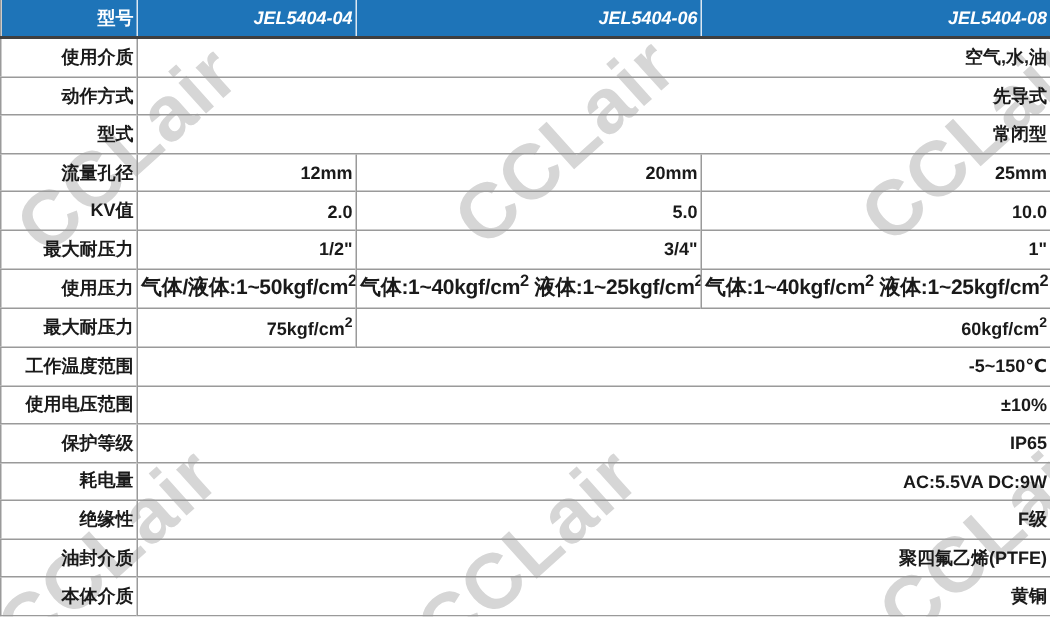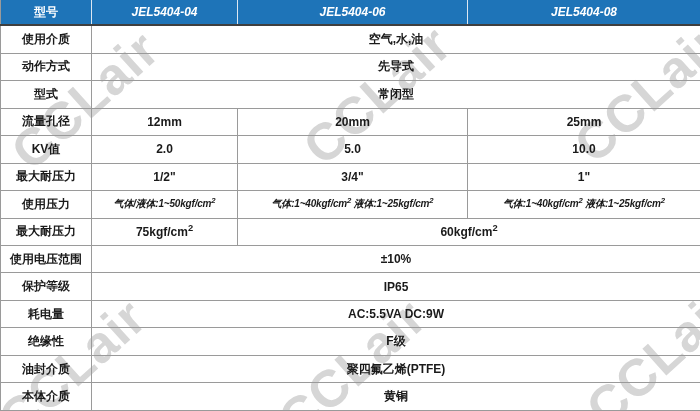--- a/index.html
+++ b/index.html
@@ -36,42 +36,42 @@
   table.spec {
     position: relative; z-index: 1;
     width: 700px; height: 411px;
     border-collapse: collapse;
     table-layout: fixed;
     border: 1px solid var(--c-border, #9a9a9a);
     border-top: none;
   }
   table.spec th, table.spec td {
     padding: 0 2px;
-    text-align: center;
+    text-align: right;
     vertical-align: middle;
     font-size: 12px;
     font-weight: bold;
     color: var(--c-text, #1a1a1a);
     background: transparent;
     overflow: hidden;
     white-space: nowrap;
   }
   
   tr.head th {
     background: var(--c-header-bg, #1e74b8);
     color: var(--c-header-text, #ffffff);
     height: 24px;
     border-bottom: 2px solid var(--c-header-underline, #3f3f3f);
   }
   tr.head th + th { border-left: 1px solid #dce7f2; font-style: italic; }
   
   tr.r th.lbl, tr.r td { border-top: 1px solid var(--c-border, #9a9a9a); }
   tr.r:first-of-type th.lbl, tr.r:first-of-type td { border-top: none; }
   td.vline { border-left: 1px solid var(--c-border, #9a9a9a); }
-  tr.small td { font-size: 10px; letter-spacing: -0.2px; font-style: italic; }
+  tr.small td { font-size: 14px; letter-spacing: -0.2px; }
   sup { font-size: 0.78em; vertical-align: super; line-height: 0; }
 </style>
 </head>
 <body>
 
 <div class="stage">
 
   <div class="wm-layer">
     <div class="wm p1">CCLair</div>
     <div class="wm p2">CCLair</div>
@@ -139,20 +139,24 @@
       <td class="vline"><span>气体:1~40kgf/cm</span><sup>2</sup><span> 液体:1~25kgf/cm</span><sup>2</sup></td>
       <td class="vline"><span>气体:1~40kgf/cm</span><sup>2</sup><span> 液体:1~25kgf/cm</span><sup>2</sup></td>
     </tr>
 
     <tr class="r">
       <th class="lbl">最大耐压力</th>
       <td class="vline"><span>75kgf/cm</span><sup>2</sup></td>
       <td class="vline" colspan="2"><span>60kgf/cm</span><sup>2</sup></td>
     </tr>
 
+    <tr class="r">
+      <th class="lbl">工作温度范围</th>
+      <td class="vline" colspan="3">-5~150℃</td>
+    </tr>
 
     <tr class="r">
       <th class="lbl">使用电压范围</th>
       <td class="vline" colspan="3">±10%</td>
     </tr>
 
     <tr class="r">
       <th class="lbl">保护等级</th>
       <td class="vline" colspan="3">IP65</td>
     </tr>

